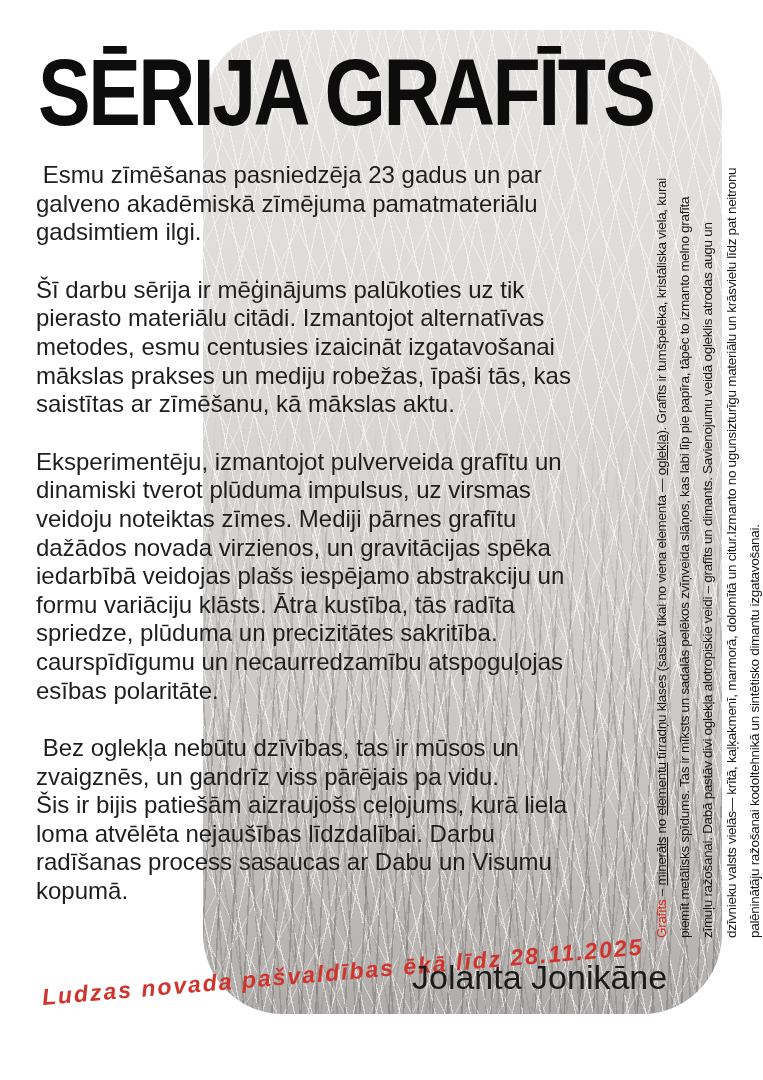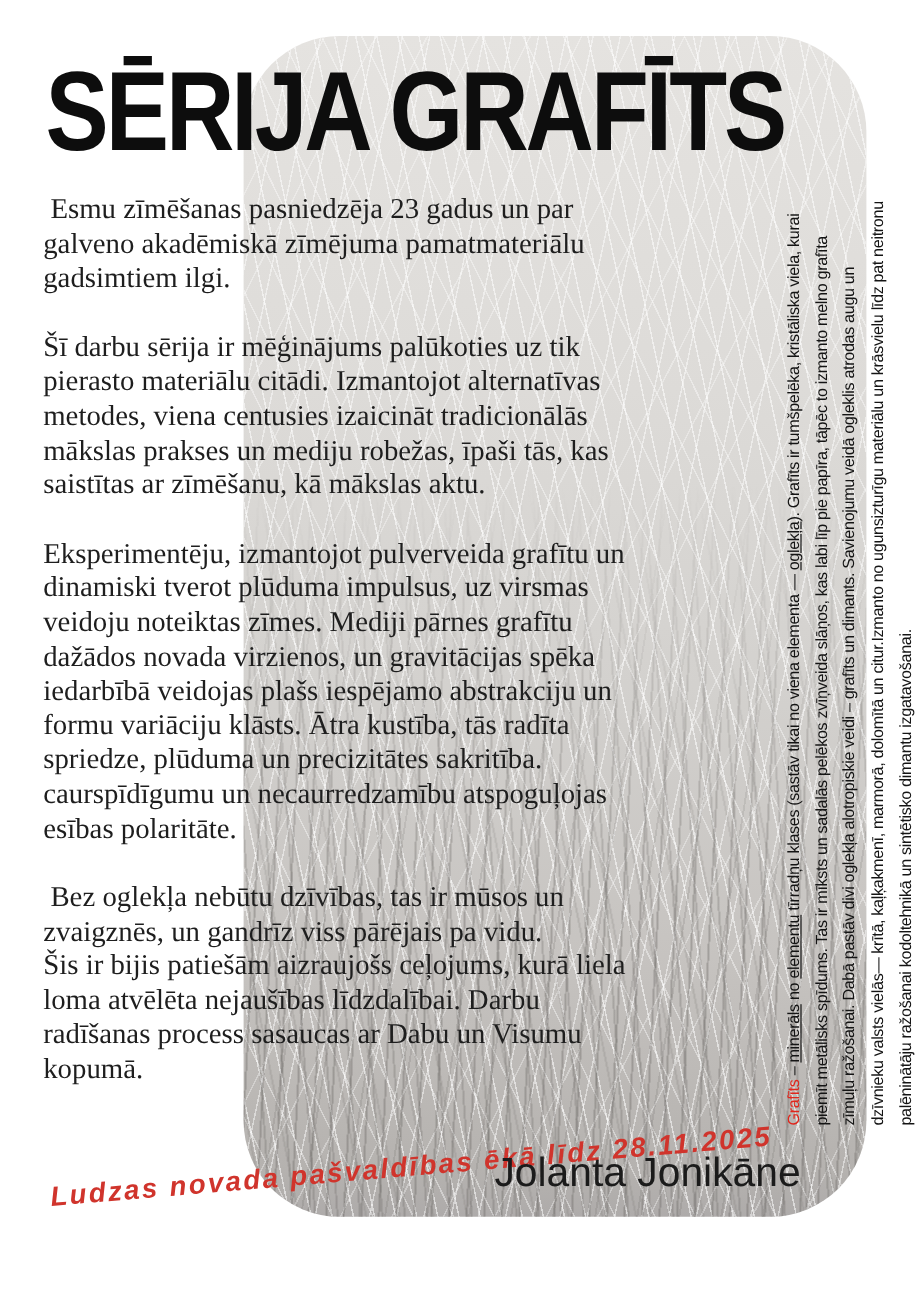--- a/index.html
+++ b/index.html
@@ -37,21 +37,21 @@
 
   
   .title{
     position:absolute;left:38px;top:44px;margin:0;z-index:3;
     font-size:94px;font-weight:700;line-height:1.04;color:#0d0d0d;
     letter-spacing:-3px;white-space:pre;
     transform:scaleX(.84);transform-origin:0 50%;
   }
 
   
-  .bodytext{position:absolute;left:36px;top:161px;z-index:3;color:#1e1e1e;font-family:Liberation Serif, serif;}
+  .bodytext{position:absolute;left:36px;top:161px;z-index:3;color:#1e1e1e;}
   .para{margin:0 0 29px 0;}
   .line{font-size:24px;line-height:28.6px;white-space:pre;}
 
   
   .sidebar{
     position:absolute;left:650px;top:938px;width:772px;z-index:3;
     transform:rotate(-90deg);transform-origin:0 0;
     font-size:13.5px;line-height:23.2px;letter-spacing:-0.3px;color:#141414;
   }
   .sidebar .term{color:#e0261c;}
@@ -82,21 +82,21 @@
 
   <div class="bodytext">
     <div class="para">
       <div class="line"> Esmu zīmēšanas pasniedzēja 23 gadus un par</div>
       <div class="line">galveno akadēmiskā zīmējuma pamatmateriālu</div>
       <div class="line">gadsimtiem ilgi.</div>
     </div>
     <div class="para">
       <div class="line">Šī darbu sērija ir mēģinājums palūkoties uz tik</div>
       <div class="line">pierasto materiālu citādi. Izmantojot alternatīvas</div>
-      <div class="line">metodes, viena centusies izaicināt tradicionālās</div>
+      <div class="line">metodes, esmu centusies izaicināt izgatavošanai</div>
       <div class="line">mākslas prakses un mediju robežas, īpaši tās, kas</div>
       <div class="line">saistītas ar zīmēšanu, kā mākslas aktu.</div>
     </div>
     <div class="para">
       <div class="line">Eksperimentēju, izmantojot pulverveida grafītu un</div>
       <div class="line">dinamiski tverot plūduma impulsus, uz virsmas</div>
       <div class="line">veidoju noteiktas zīmes. Mediji pārnes grafītu</div>
       <div class="line">dažādos novada virzienos, un gravitācijas spēka</div>
       <div class="line">iedarbībā veidojas plašs iespējamo abstrakciju un</div>
       <div class="line">formu variāciju klāsts. Ātra kustība, tās radīta</div>

